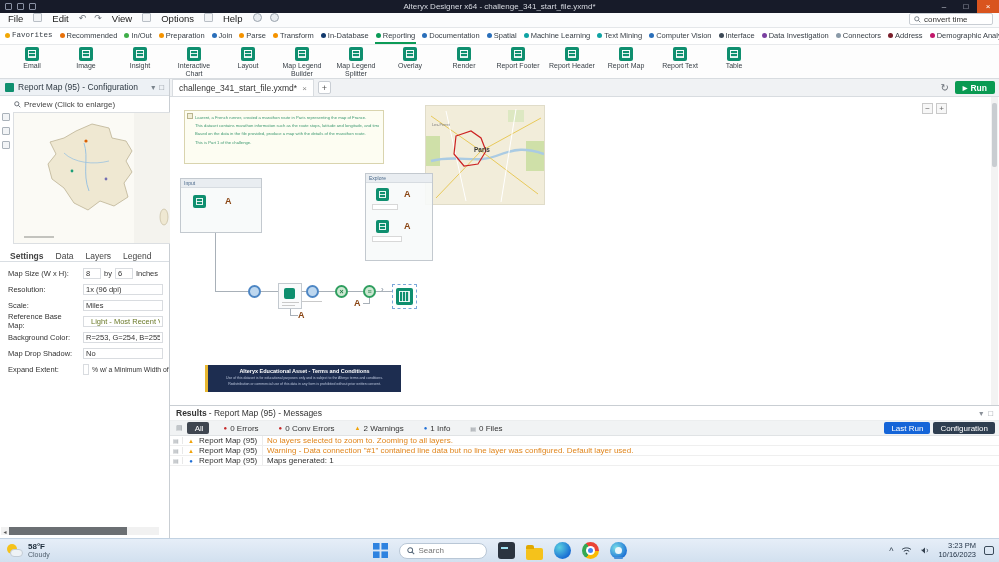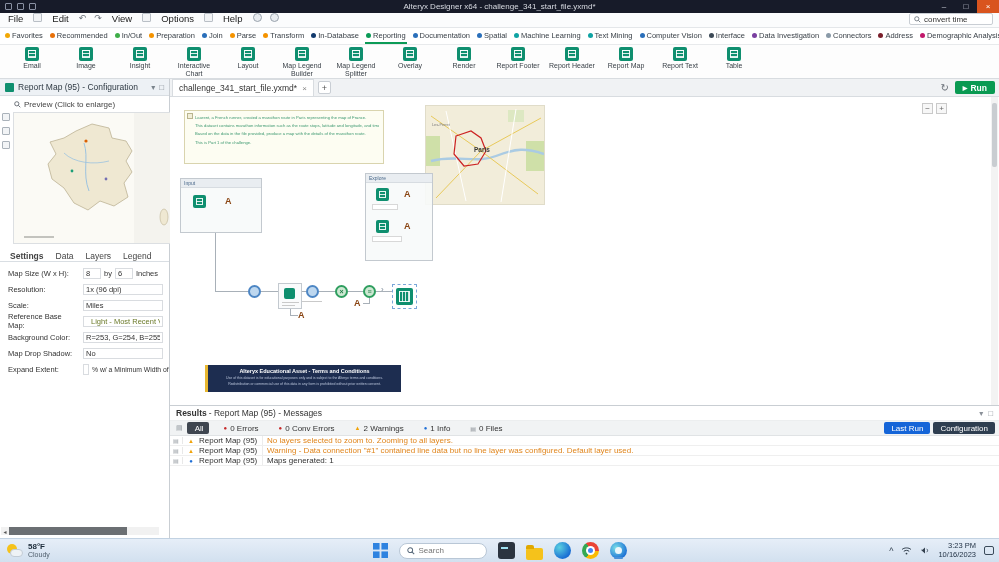--- a/index.html
+++ b/index.html
@@ -190,21 +190,21 @@
       <svg width="7" height="7" viewBox="0 0 10 10">
           <circle cx="4" cy="4" r="3" fill="none" stroke="#7a828a" stroke-width="1.4"></circle>
           <line x1="6.2" y1="6.2" x2="9" y2="9" stroke="#7a828a" stroke-width="1.4"></line>
         </svg>
       <input value="convert time" style="">
     </div>
   </div>
 
   <div class="cats">
 
-      <div class="cat" style="border-bottom-color: transparent;">
+      <div class="cat" style="border-bottom-color: transparent; font-family: Liberation Mono, monospace;">
         <span class="dot" style="background: rgb(242, 168, 5);"></span>
         <span>Favorites</span>
       </div>
 
       <div class="cat" style="border-bottom-color: transparent;">
         <span class="dot" style="background: rgb(232, 113, 10);"></span>
         <span>Recommended</span>
       </div>
 
       <div class="cat" style="border-bottom-color: transparent;">

